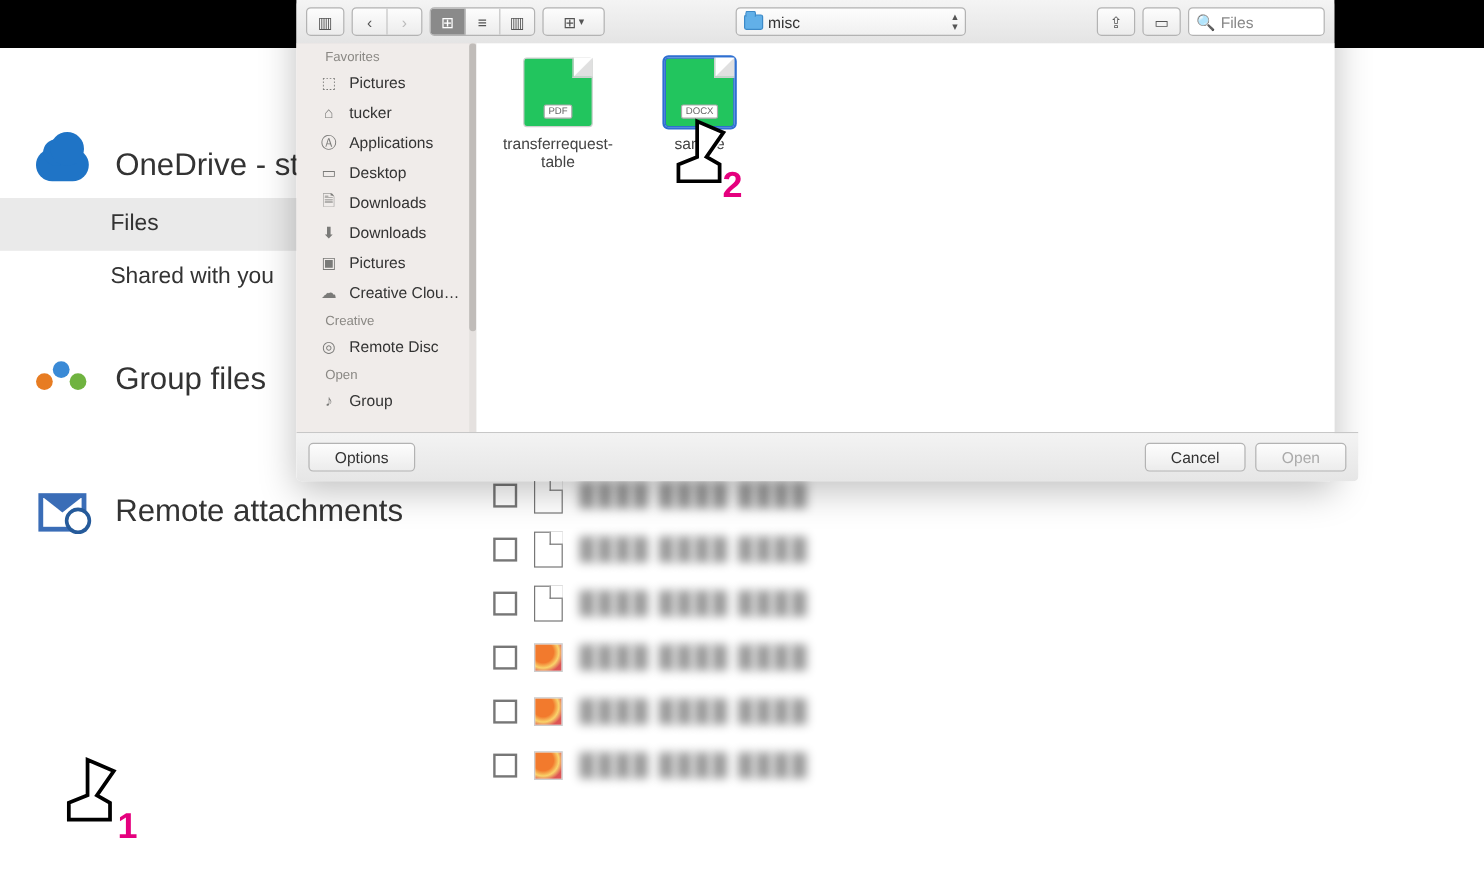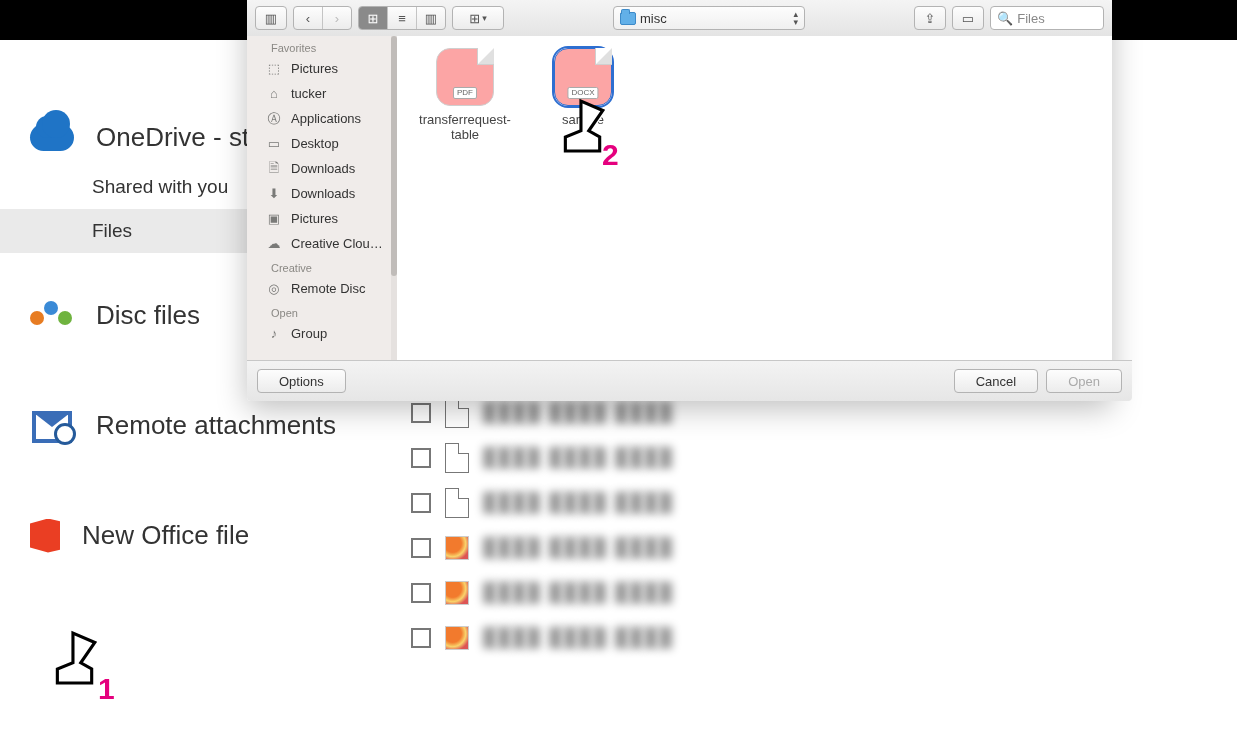--- a/index.html
+++ b/index.html
@@ -54,21 +54,21 @@
   
   .sb{position:absolute;left:0;top:36px;width:150px;height:325px;background:#f0ecea;border-right:1px solid #d7d7d7;overflow-y:auto}
   .sb-track{position:absolute;right:0;top:0;width:6px;height:100%;background:#e5e1df}
   .sb-thumb{position:absolute;right:0;top:0;width:6px;height:240px;background:#c0bcb9;border-radius:3px}
   .sb h4{margin:6px 0 2px 24px;font-size:11px;color:#8a8884;font-weight:500}
   .sb a{display:flex;align-items:center;gap:8px;height:25px;padding-left:18px;color:#333;text-decoration:none}
   .sb .ico{width:18px;height:14px;color:#7a7a78;display:flex;align-items:center;justify-content:center}
   
   .files{position:absolute;left:150px;top:36px;width:715px;height:325px;background:#fff}
   .fitem{position:absolute;width:110px;text-align:center;color:#444}
-  .thumb{width:56px;height:56px;margin:0 auto 6px;border:1px solid #cfcfcf;border-radius:14px;background:#fca5a5;position:relative}
+  .thumb{width:56px;height:56px;margin:0 auto 6px;border:1px solid #cfcfcf;border-radius:3px;background:#22c55e;position:relative}
   .thumb::after{content:"";position:absolute;right:-1px;top:-1px;width:16px;height:16px;background:linear-gradient(135deg,#fff 48%,#e0e0e0 52%);border-left:1px solid #cfcfcf;border-bottom:1px solid #cfcfcf}
   .thumb .ft{position:absolute;bottom:6px;left:50%;transform:translateX(-50%);font:8px/1 sans-serif;border:1px solid #aaa;padding:1px 3px;border-radius:2px;background:#fff;color:#666}
   .fitem.sel .thumb{outline:2px solid #2e6fd1;border-color:#2e6fd1}
   .foot{position:absolute;left:0;bottom:0;width:100%;height:40px;background:linear-gradient(#f3f3f3,#e6e6e6);border-top:1px solid #c7c7c7;display:flex;align-items:center;padding:0 10px;gap:8px;border-radius:0 0 4px 4px}
   .foot .spacer{flex:1}
   .fbtn{height:22px;padding:0 21px;border:1px solid #b3b3b3;border-radius:4px;background:linear-gradient(#fdfdfd,#ececec);color:#333;display:flex;align-items:center}
   .fbtn.disabled{color:#aaa}
   
   .cursor{position:absolute;pointer-events:none}
   .cursor svg{width:78px;height:78px;filter:drop-shadow(1px 1px 0 #fff)}
@@ -79,48 +79,44 @@
 
 <div class="topbar"></div>
 <div class="topbar-white"></div>
 
 <div class="od-sidebar">
   <div style="height:70px"></div>
   <div class="od-item big">
     <span class="cloud-ico"></span>
     <span>OneDrive - sto</span>
   </div>
+  <div class="od-item sm active">
+    <span>Files</span>
+  </div>
   <div class="od-item sm">
     <span>Shared with you</span>
-  </div>
-  <div class="od-item sm active">
-    <span>Files</span>
   </div>
   <div style="height:35px"></div>
   <div class="od-item big">
     <span class="grp-ico">
         <span></span>
         <span></span>
         <span></span>
       </span>
-    <span>Disc files</span>
+    <span>Group files</span>
   </div>
   <div style="height:55px"></div>
   <div class="od-item big">
     <span class="mail-ico">
         <span class="env"></span>
         <span class="clock"></span>
       </span>
     <span>Remote attachments</span>
   </div>
   <div style="height:55px"></div>
-  <div class="od-item big">
-    <span class="office-ico"></span>
-    <span>New Office file</span>
-  </div>
   <div style="height:55px"></div>
 </div>
 
 <div class="od-list" id="od-list">
   <div style="height:170px"></div>
 <div class="od-row"></div>
     <div class="od-row"></div>
     <div class="od-row"></div>
     <div class="od-row"></div>
     <div class="od-row">

